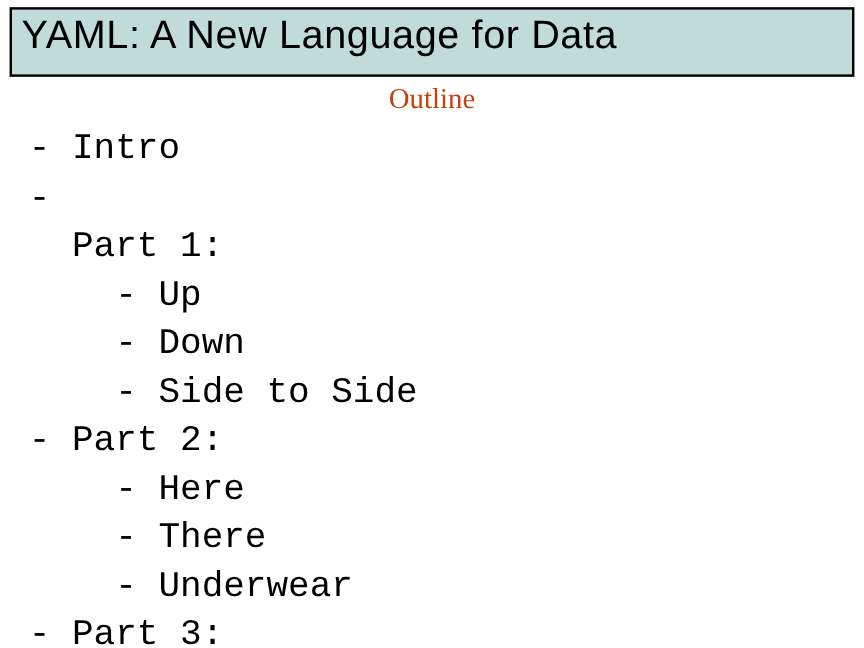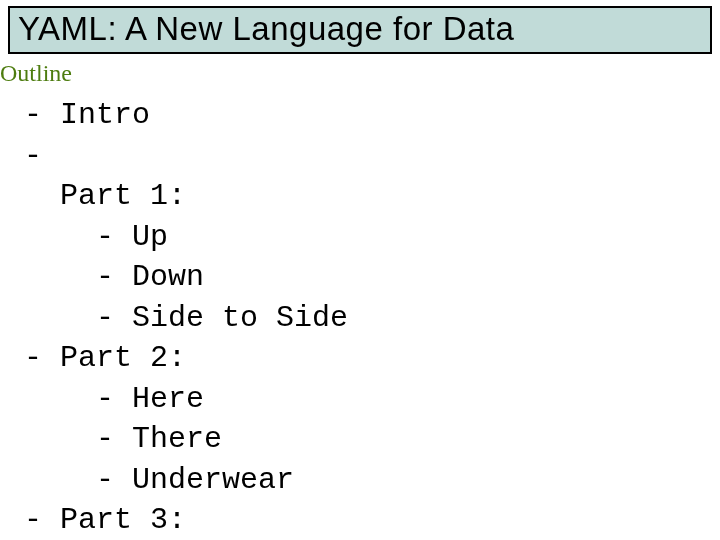--- a/index.html
+++ b/index.html
@@ -8,34 +8,35 @@
     width: 720px;
     height: 540px;
     background: #ffffff;
     font-family: Georgia, 'Times New Roman', serif;
     overflow: hidden;
   }
   .title-bar {
     margin: 6px 8px 0 8px;
     background: #c1dbd8;
     border: 2px solid #000;
-    padding: 2px 8px 4px 8px;
+    padding: 2px 8px 14px 8px;
   }
   .title-bar h1 {
     margin: 0;
     font-family: 'Trebuchet MS', 'Verdana', sans-serif;
     font-weight: 400;
     font-size: 33px;
     letter-spacing: 0.5px;
     color: #000;
   }
   .subtitle {
+    text-align: center;
     font-family: Georgia, 'Times New Roman', serif;
     font-size: 24px;
-    color: #4d7c0f;
+    color: #c2410c;
     margin: 6px 0 8px 0;
   }
   .code-block {
     font-family: 'Courier New', Courier, monospace;
     font-size: 30px;
     line-height: 1.35;
     color: #000;
     white-space: pre;
     margin: 0 24px;
   }

